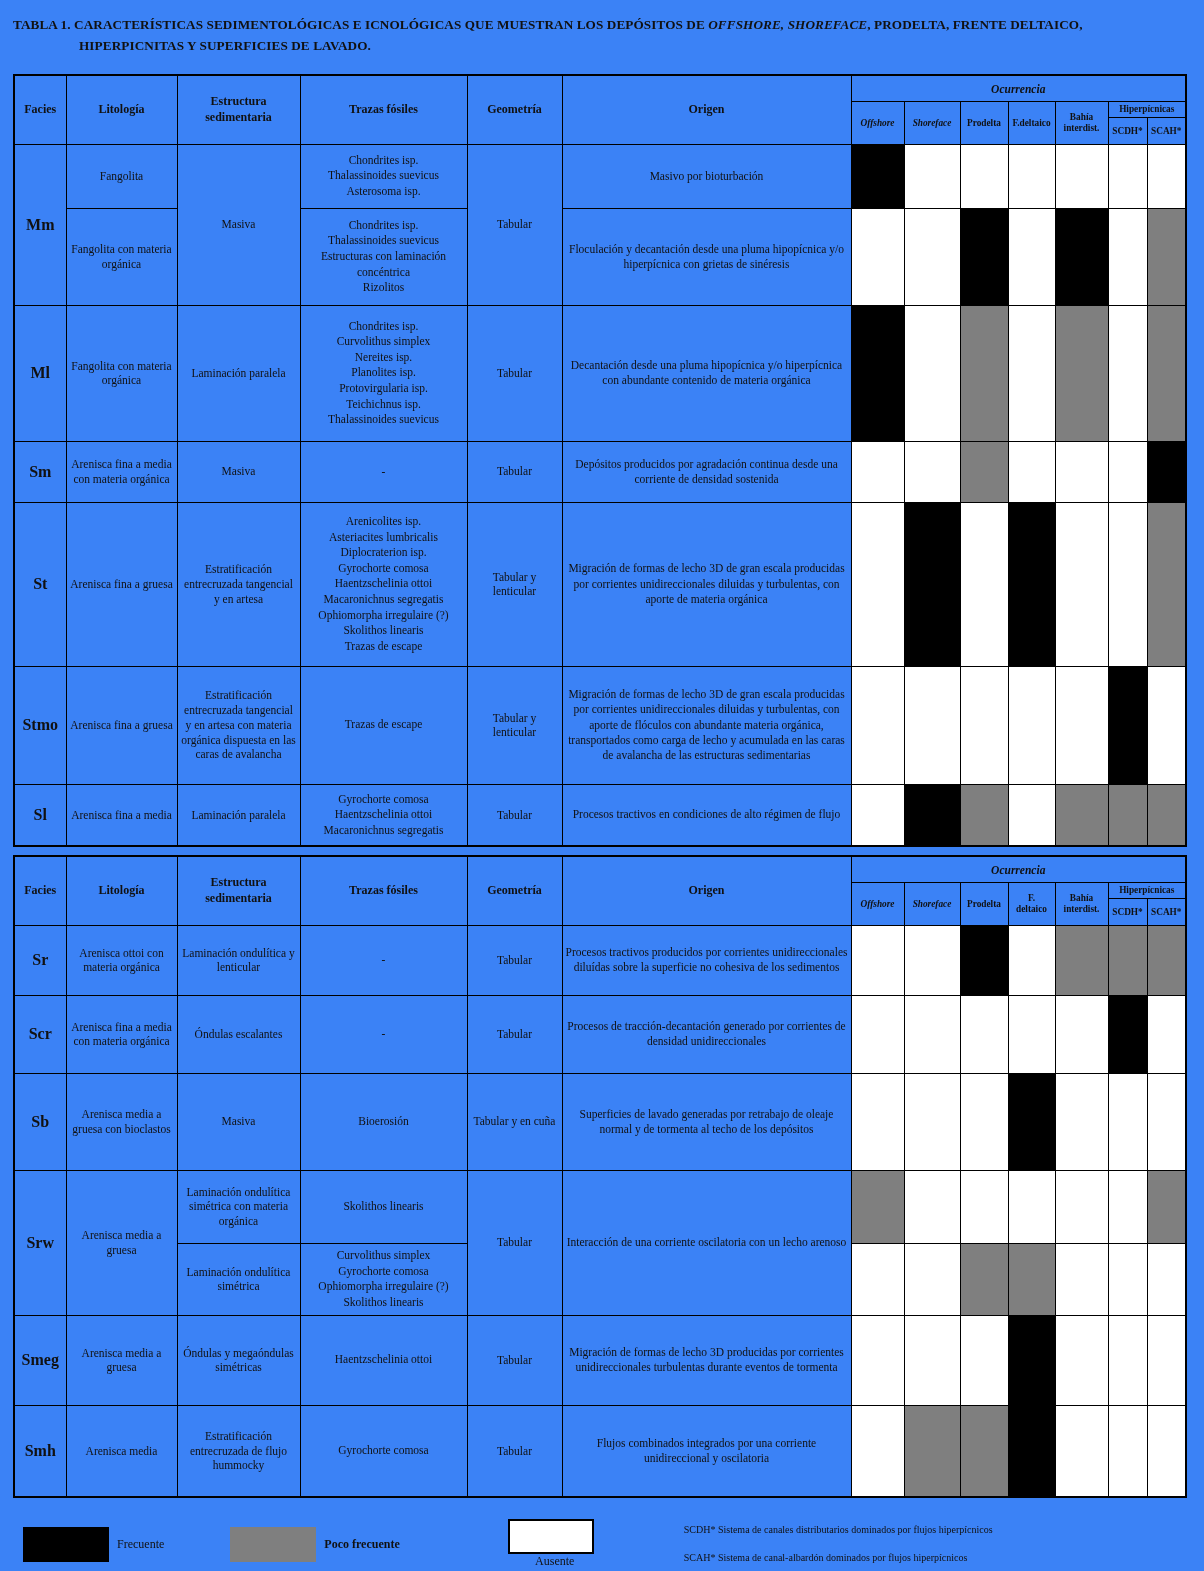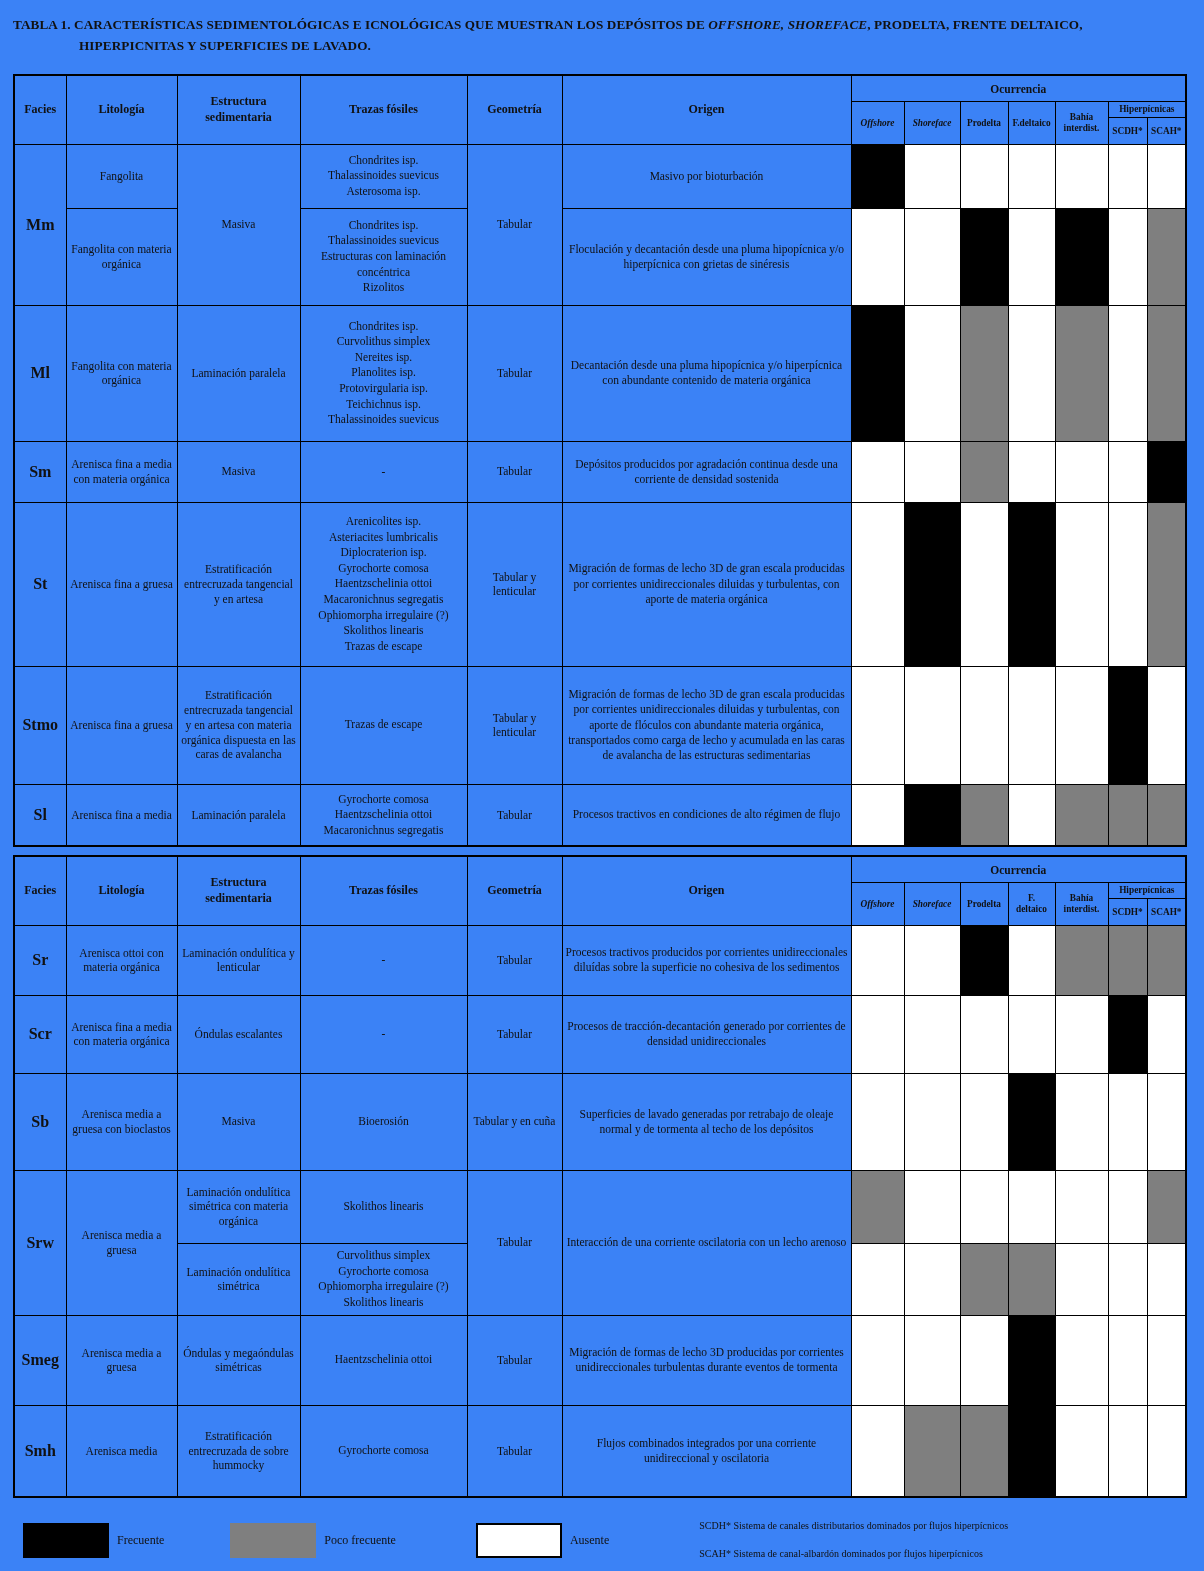--- a/index.html
+++ b/index.html
@@ -19,21 +19,21 @@
   table.t { border-collapse:collapse; table-layout:fixed; width:1172px; border:2px solid #000; }
   table.t th, table.t td {
     border:1px solid #000;
     text-align:center;
     vertical-align:middle;
     padding:2px 3px;
   }
   table.t2 { margin-top:8px; }
 
   th.main { font-size:12px; font-weight:bold; line-height:1.3; }
-  th.occ-top { font-size:11.5px; font-weight:bold; height:26px; }
+  th.occ-top { font-size:11.5px; font-weight:bold; height:26px;font-style:italic; }
   th.occ-sub { font-size:9.3px; font-weight:bold; line-height:1.12; padding:1px; }
   th.occ-it { font-style:italic; }
   tr.h2 th { height:16px; }
   tr.h3 th { height:27px; }
 
   td.fac { font-weight:bold; font-size:16px; }
   td.cell { font-size:11.5px; line-height:1.28; }
   td.orig { font-size:11.5px; line-height:1.32; padding:2px 7px; }
   td.traz { padding:2px 2px; }
   td.traz div { font-size:11.5px; line-height:1.36; }
@@ -43,22 +43,22 @@
   td.occ-g { background:var(--poco); }
   td.occ-w { background:var(--aus); }
 
   .legend { display:flex; align-items:center; margin-top:21px; margin-left:10px; }
   .sw { width:86px; height:35px; flex:0 0 auto; }
   .sw-b { background:var(--freq); }
   .sw-g { background:var(--poco); }
   .sw-w { background:var(--aus); border:2px solid #000; }
   .legend .lab { font-size:12px; margin-left:8px; white-space:nowrap; }
   .leg-item { display:flex; align-items:center; }
-  .gap1 { margin-left:66px; }
-  .gap2 { margin-left:80px; }
+  .gap1 { margin-left:66px;font-weight:bold; }
+  .gap2 { margin-left:108px;flex-direction:column; }
   .notes { margin-left:90px; font-size:10px; line-height:1.4; }
   .notes div + div { margin-top:14px; }
 </style>
 </head>
 <body>
 
 <div class="page">
 
   <div class="title">
     <div class="l1"><span>TABLA 1. CARACTERÍSTICAS SEDIMENTOLÓGICAS E ICNOLÓGICAS QUE MUESTRAN LOS DEPÓSITOS DE </span><span class="it">OFFSHORE, SHOREFACE</span><span>, PRODELTA, FRENTE DELTAICO,</span></div>
@@ -397,21 +397,21 @@
         <td class="occ occ-b"></td>
         <td class="occ occ-w"></td>
         <td class="occ occ-w"></td>
         <td class="occ occ-w"></td>
       </tr>
 
       <tr style="height:92px">
         <td class="fac">Smh</td>
         <td class="cell">Arenisca media</td>
         <td class="cell">
-          <div>Estratificación entrecruzada de sobre</div>
+          <div>Estratificación entrecruzada de flujo</div>
           <div class="it">hummocky</div>
         </td>
         <td class="cell traz">
           <div class="it">Gyrochorte comosa</div>
         </td>
         <td class="cell">Tabular</td>
         <td class="orig">Flujos combinados integrados por una corriente unidireccional y oscilatoria</td>
         <td class="occ occ-w"></td>
         <td class="occ occ-g"></td>
         <td class="occ occ-g"></td>

